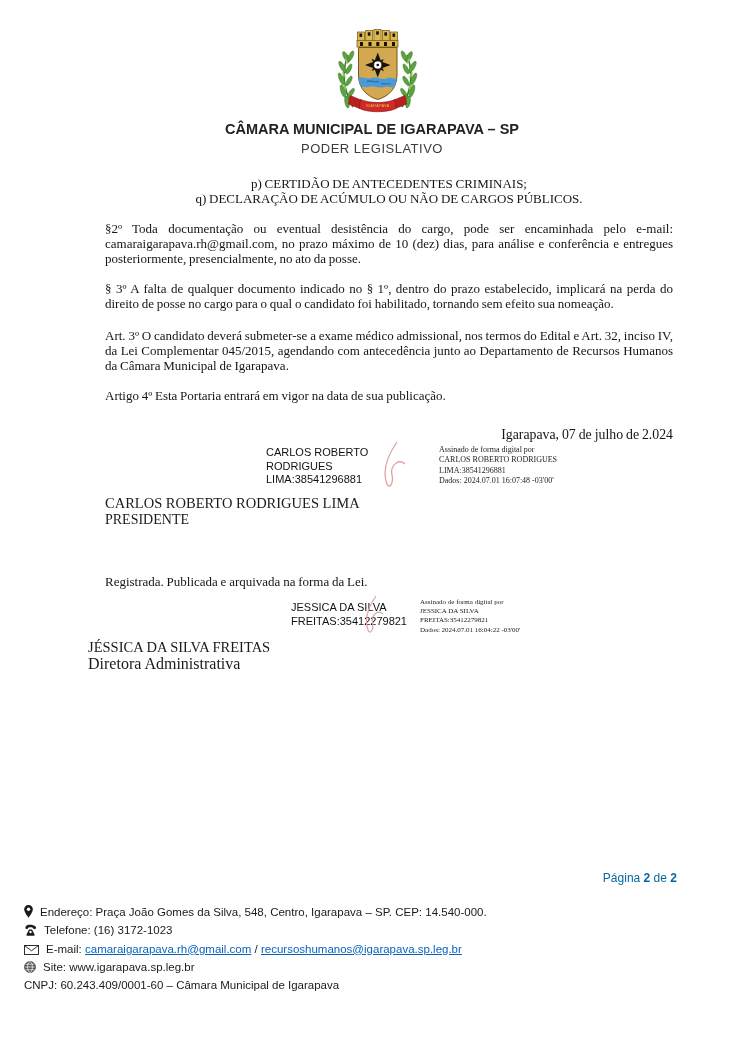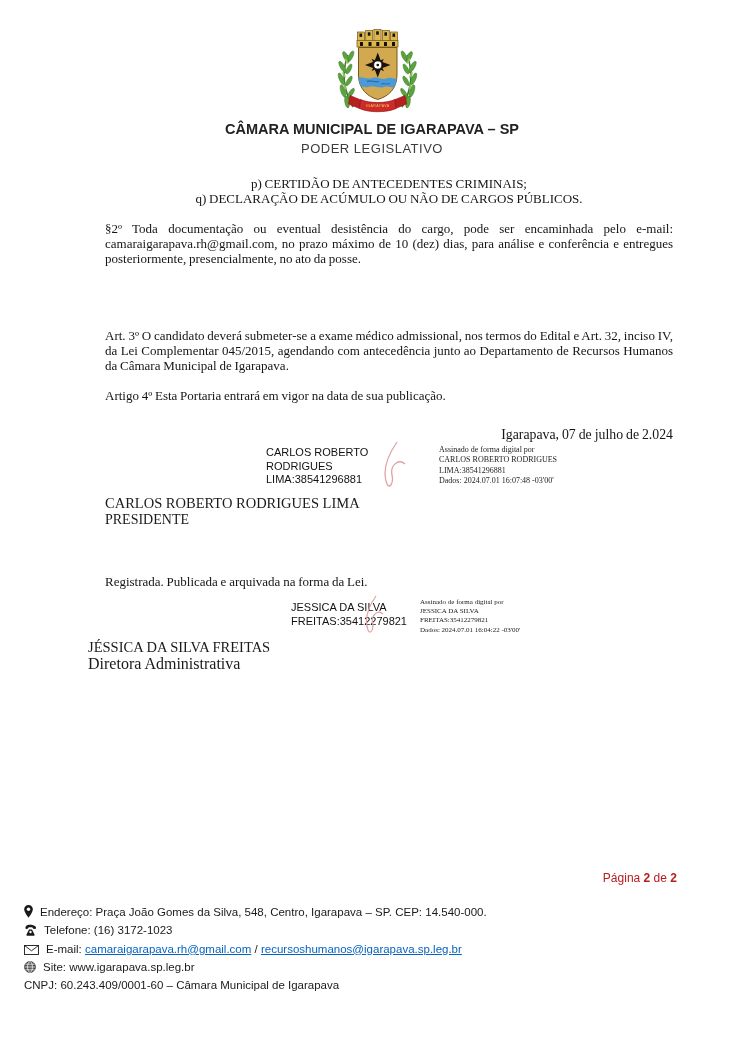--- a/index.html
+++ b/index.html
@@ -45,21 +45,21 @@
   .sig2-flourish { left:362px; top:595px; }
   .printed { position:absolute; }
   .sig1-printed { left:105px; top:496px; width:600px; }
   .sig2-printed { left:88px;  top:640px; width:600px; }
   .printed .nm { font-size:14.5px; line-height:15.5px; }
   .printed .rl { font-size:14px;   line-height:15px; }
   .sig2-printed .rl { font-size:16px; }
   
   .pagenum {
     position:absolute; top:871px; right:67px;
-    font-family:"Liberation Sans", sans-serif; font-size:12px; color:#b91c1c;
+    font-family:"Liberation Sans", sans-serif; font-size:12px; color:#0369a1;
   }
   .pagenum b { font-weight:bold; }
   
   .footer {
     position:absolute; top:904px; left:24px; width:720px; text-align:left;
     font-family:"Liberation Sans", sans-serif; font-size:11.5px; line-height:16.3px; color:#1a1a1a;
   }
   .footer .ic { display:inline-block; vertical-align:-2px; margin-right:7px; }
   .footer a { color:#0563c1; text-decoration:underline; }
 </style>
@@ -164,20 +164,21 @@
 
   <div class="org-title">CÂMARA MUNICIPAL DE IGARAPAVA – SP</div>
   <div class="org-subtitle">PODER LEGISLATIVO</div>
 
   <div class="tx list-pq">
     <div>p) CERTIDÃO DE ANTECEDENTES CRIMINAIS;</div>
     <div>q) DECLARAÇÃO DE ACÚMULO OU NÃO DE CARGOS PÚBLICOS.</div>
   </div>
 
   <div class="tx just para2">§2º Toda documentação ou eventual desistência do cargo, pode ser encaminhada pelo e-mail: camaraigarapava.rh@gmail.com, no prazo máximo de 10 (dez) dias, para análise e conferência e entregues posteriormente, presencialmente, no ato da posse.</div>
+  <div class="tx just para3">§ 3º A falta de qualquer documento indicado no § 1º, dentro do prazo estabelecido, implicará na perda do direito de posse no cargo para o qual o candidato foi habilitado, tornando sem efeito sua nomeação.</div>
   <div class="tx just art3">Art. 3º O candidato deverá submeter-se a exame médico admissional, nos termos do Edital e Art. 32, inciso IV, da Lei Complementar 045/2015, agendando com antecedência junto ao Departamento de Recursos Humanos da Câmara Municipal de Igarapava.</div>
   <div class="tx art4">Artigo 4º Esta Portaria entrará em vigor na data de sua publicação.</div>
 
   <div class="tx dateline">Igarapava, 07 de julho de 2.024</div>
 
   <div class="cert-name sig1-cert">
     <div>CARLOS ROBERTO</div>
     <div>RODRIGUES</div>
     <div>LIMA:38541296881</div>
   </div>

